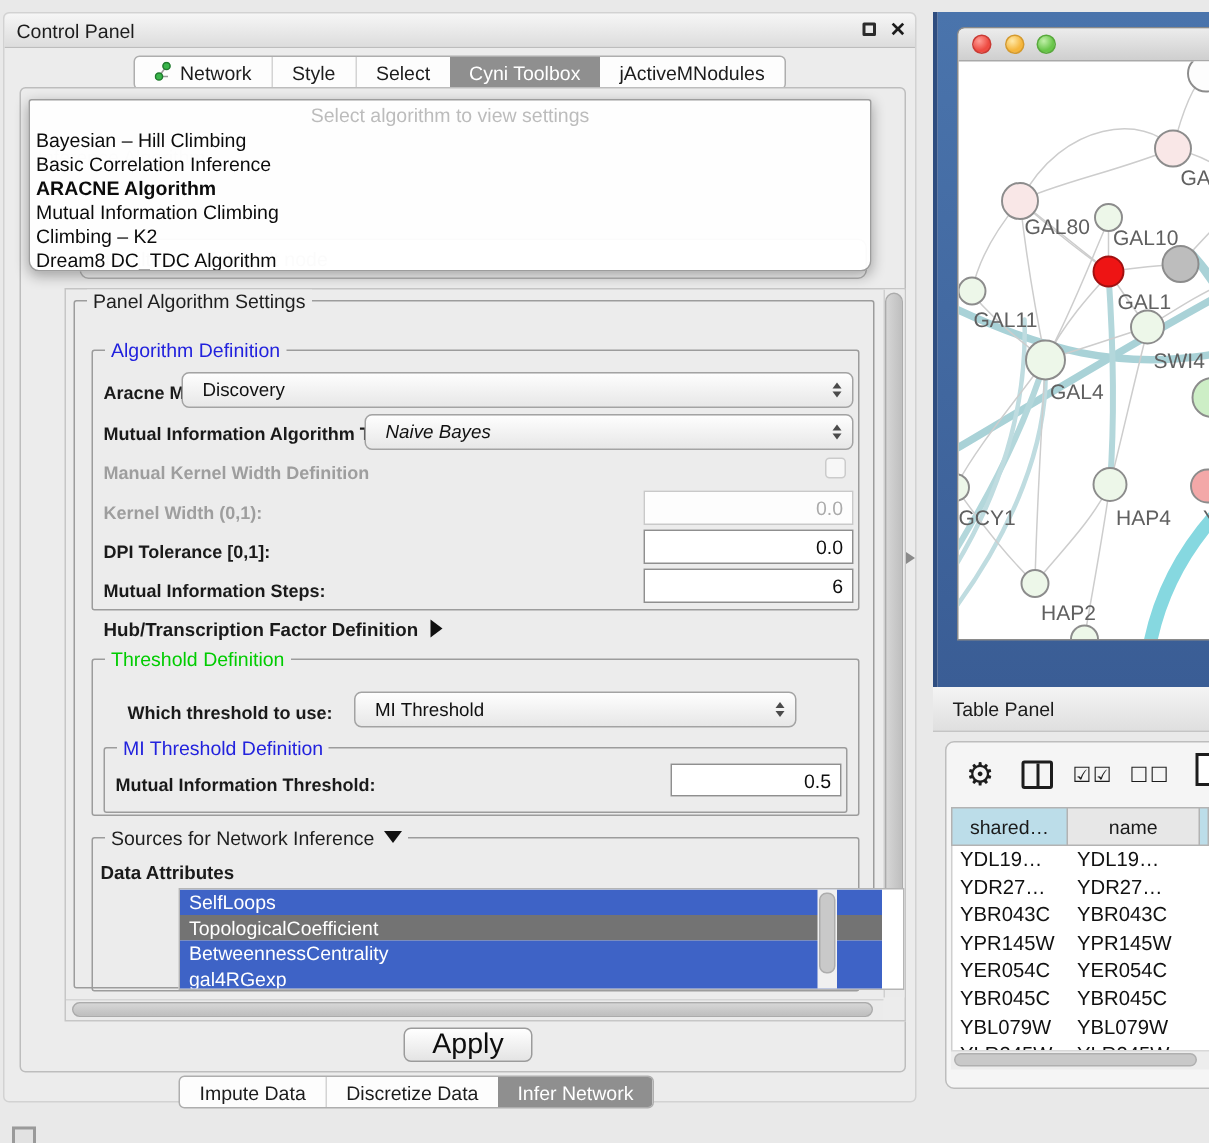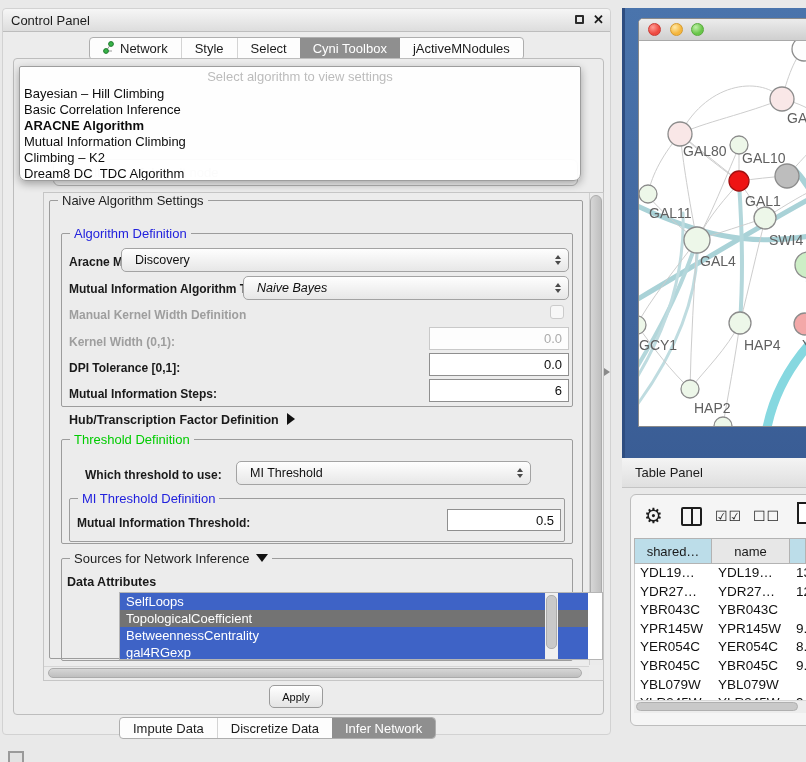--- a/index.html
+++ b/index.html
@@ -54,21 +54,21 @@
   .field.dis{border-color:#c9c9c9;color:#ababab;background:#fdfdfd;}
   .cbox{position:absolute;width:14px;height:14px;border:1px solid #cbcbcb;border-radius:3px;background:#f7f7f7;}
   .arrow-right{display:inline-block;width:0;height:0;border-top:6px solid transparent;border-bottom:6px solid transparent;border-left:8px solid #111;margin-left:8px;vertical-align:-1px;}
   .arrow-down{display:inline-block;width:0;height:0;border-left:6px solid transparent;border-right:6px solid transparent;border-top:8px solid #111;margin-left:6px;vertical-align:1px;}
 
   .listbox{position:absolute;left:72px;top:583px;width:484px;height:68px;background:#ffffff;border:1px solid #b5b5b5;overflow:hidden;margin-left:44px;}
   .attr-item{height:17px;line-height:17px;font-size:13px;color:#ffffff;background:#3e63c6;padding-left:6px;width:468px;}
   .lb-sb{position:absolute;left:542px;top:584px;width:13px;height:66px;background:#f0f0f0;}
   .lb-thumb{position:absolute;left:543px;top:586px;width:11px;height:54px;background:#c9c9c9;border:1px solid #adadad;border-radius:5px;}
 
-  .apply{left:266px;top:676px;width:54px;height:23px;border:1px solid #9b9b9b;border-radius:5px;background:linear-gradient(#ffffff,#e4e4e4);font-size:11px;color:#0d0d0d;display:flex;align-items:center;justify-content:center;}
+  .apply{left:266px;top:676px;width:86px;height:23px;border:1px solid #9b9b9b;border-radius:5px;background:linear-gradient(#ffffff,#e4e4e4);font-size:19px;color:#0d0d0d;display:flex;align-items:center;justify-content:center;}
   .btabbar{left:116px;top:708px;height:22px;display:flex;background:#fdfdfd;border:1px solid #aeaeae;border-radius:4px;overflow:hidden;}
 
   
   .netframe{left:622px;top:8px;width:184px;height:450px;background:linear-gradient(#4a74ac,#3a5d95);border-left:3px solid #2e4d80;}
   .netwin{position:absolute;left:13px;top:10px;width:175px;height:409px;background:#ffffff;border:1px solid #8a8a8a;border-radius:5px 5px 0 0;overflow:hidden;}
   .nettitle{position:absolute;left:0;top:0;width:100%;height:22px;background:linear-gradient(#ececec,#cfcfcf);border-bottom:1px solid #a9a9a9;}
   .light{position:absolute;top:4px;width:13px;height:13px;border-radius:50%;}
   .l-red{left:9px;background:radial-gradient(circle at 35% 30%,#ff9d95,#ee4b42 60%);border:1px solid #c93a34;}
   .l-yellow{left:31px;background:radial-gradient(circle at 35% 30%,#ffe9a8,#f5b63d 60%);border:1px solid #d49a2e;}
   .l-green{left:52px;background:radial-gradient(circle at 35% 30%,#c0f0a8,#69c64a 60%);border:1px solid #58a93c;}
@@ -85,21 +85,21 @@
   .cbx1{left:715px;top:508px;}
   .cbx2{left:753px;top:508px;}
   .docic{left:797px;top:502px;width:16px;height:22px;border:2px solid #1d1d1d;background:#fff;}
   .thead{left:634px;top:538px;width:172px;height:26px;display:flex;}
   .t-h{border:1px solid #b3b3b3;border-left:none;background:#e7e7e7;font-size:13px;color:#1a1a1a;display:flex;align-items:center;justify-content:center;overflow:hidden;}
   .t-h:first-child{border-left:1px solid #b3b3b3;}
   .t-h.hl{background:#bcdde9;}
   .tbody{left:634px;top:564px;width:172px;height:138px;background:#ffffff;overflow:hidden;border-left:1px solid #cfcfcf;}
   .t-row{display:flex;height:18.6px;}
   .t-cell{font-size:13.5px;color:#111;padding-left:5px;line-height:18.6px;overflow:hidden;white-space:nowrap;}
-  .c0{width:78px;}.c1{width:78px;}.c2{flex:1;}
+  .c0{width:78px;}.c1{width:88px;}.c2{flex:1;}
   .tp-hsb{left:634px;top:700px;width:172px;height:13px;background:#ededed;border-top:1px solid #d8d8d8;}
   .tp-hthumb{left:636px;top:702px;width:162px;height:9px;background:#c9c9c9;border:1px solid #b0b0b0;border-radius:5px;}
 
   .sash{left:604px;top:368px;width:0;height:0;border-top:4px solid transparent;border-bottom:4px solid transparent;border-left:6px solid #8a8a8a;}
   .mini-ic{left:8px;top:751px;width:16px;height:14px;border:2px solid #9a9a9a;background:#e2e2e2;}
 </style>
 </head>
 <body>
 
 <div class="root">
@@ -154,21 +154,21 @@
         </div>
     </div>
 
     <div class="abs viewport"></div>
     <div class="abs vsb-track"></div>
     <div class="abs vsb-thumb"></div>
     <div class="abs hsb-track"></div>
     <div class="abs hsb-thumb"></div>
 
     <div class="grp" style="left:46px;top:191px;width:534px;height:459px;">
-      <span class="grp-t">Naive Algorithm Settings</span>
+      <span class="grp-t">Panel Algorithm Settings</span>
     </div>
 
     <div class="grp" style="left:58px;top:224px;width:512px;height:174px;">
       <span class="grp-t t-blue">Algorithm Definition</span>
     </div>
 
     <span class="flabel" style="left:66px;top:246px;">Aracne Mode:</span>
     <div class="combo" style="left:118px;top:239px;width:448px;height:24px;">
       <span>Discovery</span>
       <span class="stepper">

